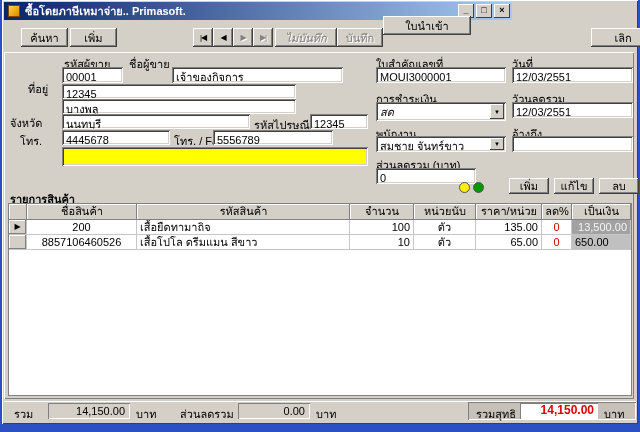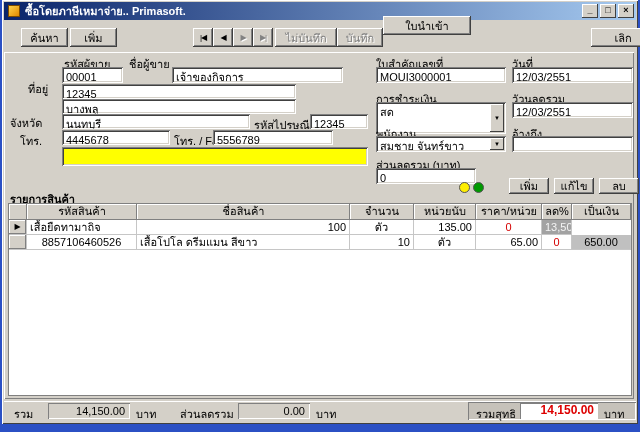--- a/index.html
+++ b/index.html
@@ -1,21 +1,21 @@
 <!DOCTYPE html>
 <html><head>
 <meta charset="utf-8">
 <style>
   * { margin:0; padding:0; box-sizing:border-box; }
   html,body { width:640px; height:432px; }
   body { font-family:"Liberation Sans","DejaVu Sans",sans-serif; font-size:11px; color:#000; }
   .screen { position:relative; width:640px; height:432px; background:#2b50c4; overflow:hidden; }
   .window { position:absolute; left:2px; top:0; width:636px; height:424px; background:#d4d0c8;
             box-shadow: inset 1px 1px 0 #ffffff, inset -1px -1px 0 #404040; }
-  .titlebar { position:absolute; left:2px; top:2px; width:632px; height:18px;
+  .titlebar { position:absolute; left:2px; top:2px; width:508px; height:18px;
               background:linear-gradient(to right,#0a246a,#a6caf0);
               display:flex; align-items:center; padding:0 2px; }
   .title-icon { width:12px; height:12px; background:linear-gradient(135deg,#ffd24a,#e08a00);
                 border:1px solid #7a4a00; margin:0 5px 0 2px; flex:0 0 auto; }
   .title-text { color:#fff; font-weight:bold; font-size:11px; flex:1; white-space:nowrap; overflow:hidden; }
   .tbtn { width:16px; height:14px; background:#d4d0c8;
           box-shadow: inset -1px -1px 0 #404040, inset 1px 1px 0 #fff;
           font-size:9px; line-height:13px; text-align:center; margin-left:2px; font-weight:bold; flex:0 0 auto; }
   .btn { position:absolute; background:#d4d0c8;
          box-shadow: inset -1px -1px 0 #404040, inset 1px 1px 0 #fff, inset -2px -2px 0 #808080;
@@ -40,21 +40,21 @@
   .thead, .tr { display:grid; grid-template-columns:18px 110px 213px 64px 62px 66px 30px 59px; }
   .th { background:#d4d0c8; height:16px; box-shadow: inset -1px -1px 0 #808080, inset 1px 1px 0 #fff;
         text-align:center; line-height:15px; overflow:hidden; white-space:nowrap; }
   .td { height:15px; border-right:1px solid #c6c6c6; border-bottom:1px solid #c6c6c6;
         line-height:14px; padding:0 3px; overflow:hidden; white-space:nowrap; }
   .td.sel { background:#d4d0c8; box-shadow: inset -1px -1px 0 #808080, inset 1px 1px 0 #fff;
             text-align:center; font-size:8px; line-height:14px; }
   .td.ctr { text-align:center; } .td.rgt { text-align:right; }
   .td.red { color:#d40000; text-align:center; }
   .td.amt1 { background:#a2a2a2; color:#f4f4f4; text-align:right; }
-  .td.amt2 { background:#c0c0c0; color:#000; text-align:center; }
+  .td.amt2 { background:#c0c0c0; color:#000; text-align:left; }
   
   .statusbar { position:absolute; left:2px; top:401px; width:632px; height:21px;
                box-shadow: inset 0 1px 0 #fff; }
   .spanel { position:absolute; background:#d4d0c8; text-align:right; padding:2px 5px 0;
             box-shadow: inset 1px 1px 0 #808080, inset -1px -1px 0 #fff; line-height:12px; }
   .net-section { position:absolute; left:464px; top:1px; width:168px; height:18px; background:#c6c2ba;
                  box-shadow: inset 1px 1px 0 #808080, inset -1px -1px 0 #fff; padding-left: 40px; }
   .net-field { position:absolute; left:52px; top:1px; width:78px; height:16px; background:#fff;
                box-shadow: inset 1px 1px 0 #808080; color:#dd0000; font-weight:bold; font-size:12px;
                text-align:right; padding:1px 4px 0; line-height:13px; }
@@ -80,21 +80,21 @@
       </div>
     <div class="btn" style="left:198px;top:28px;width:20px;height:19px;">
         <span class="navglyph">◀</span>
       </div>
     <div class="btn disabled" style="left:218px;top:28px;width:20px;height:19px;">
         <span class="navglyph">▶</span>
       </div>
     <div class="btn disabled" style="left:238px;top:28px;width:20px;height:19px;">
         <span class="navglyph">▶|</span>
       </div>
-    <div class="btn disabled" style="left:260px;top:28px;width:62px;height:19px;">ไม่บันทึก</div>
+    <div class="btn disabled" style="left:260px;top:28px;width:62px;height:19px;font-style:italic;">ไม่บันทึก</div>
     <div class="btn disabled" style="left:322px;top:28px;width:46px;height:19px;">บันทึก</div>
     <div class="btn" style="left:368px;top:16px;width:88px;height:19px;">ใบนำเข้า</div>
     <div class="btn" style="left:576px;top:28px;width:64px;height:19px;text-align:center;">เลิก</div>
 
     <div class="main-panel"></div>
 
     <span class="lbl" style="left:62px;top:55px;">รหัสผู้ขาย</span>
     <span class="lbl" style="left:127px;top:55px;">ชื่อผู้ขาย</span>
     <div class="field" style="left:60px;top:67px;width:61px;height:16px;">00001</div>
     <div class="field" style="left:123px;top:67px;width:171px;height:16px;margin-left:47px;">เจ้าของกิจการ</div>
@@ -110,21 +110,21 @@
     <span class="lbl" style="left:172px;top:132px;">โทร. / Fax</span>
     <div class="field" style="left:211px;top:130px;width:120px;height:15px;">5556789</div>
     <div class="field yellow" style="left:60px;top:147px;width:306px;height:19px;"></div>
 
     <span class="lbl" style="left:374px;top:55px;">ใบสำคัญเลขที่</span>
     <div class="field" style="left:374px;top:67px;width:130px;height:16px;">MOUI3000001</div>
     <span class="lbl" style="left:510px;top:55px;">วันที่</span>
     <div class="field" style="left:510px;top:67px;width:121px;height:16px;">12/03/2551</div>
 
     <span class="lbl" style="left:374px;top:90px;">การชำระเงิน</span>
-    <div class="field" style="left:374px;top:102px;width:130px;height:32px;">
+    <div class="field" style="left:374px;top:102px;width:130px;height:19px;font-style:italic;">
       <span>สด</span>
       <span class="dd">▼</span>
     </div>
     <span class="lbl" style="left:510px;top:90px;">วัวนลดรวม</span>
     <div class="field" style="left:510px;top:102px;width:121px;height:16px;">12/03/2551</div>
 
     <span class="lbl" style="left:374px;top:125px;">พนักงาน</span>
     <div class="field" style="left:374px;top:136px;width:130px;height:16px;">
       <span>สมชาย จันทร์ขาว</span>
       <span class="dd">▼</span>
@@ -139,30 +139,31 @@
     <div class="circle" style="left:471px;top:182px;background:#009900;"></div>
     <div class="btn" style="left:494px;top:178px;width:40px;height:16px;">เพิ่ม</div>
     <div class="btn" style="left:539px;top:178px;width:40px;height:16px;">แก้ไข</div>
     <div class="btn" style="left:584px;top:178px;width:40px;height:16px;">ลบ</div>
 
     <span class="section-label">รายการสินค้า</span>
 
     <div class="table">
       <div class="thead">
         <div class="th"></div>
+        <div class="th">ชื่อสินค้า</div>
         <div class="th">รหัสสินค้า</div>
-        <div class="th">ชื่อสินค้า</div>
         <div class="th">จำนวน</div>
         <div class="th">หน่วยนับ</div>
         <div class="th">ราคา/หน่วย</div>
         <div class="th">ลด%</div>
         <div class="th">เป็นเงิน</div>
       </div>
       <div class="tr">
         <div class="td sel"><span>▶</span></div>
+        <div class="td ctr">200</div>
         <div class="td">เสื้อยืดทามาถิจ</div>
         <div class="td rgt">100</div>
         <div class="td ctr">ตัว</div>
         <div class="td rgt">135.00</div>
         <div class="td red">0</div>
         <div class="td amt1">13,500.00</div>
       </div>
       <div class="tr">
         <div class="td sel"></div>
         <div class="td ctr">8857106460526</div>

